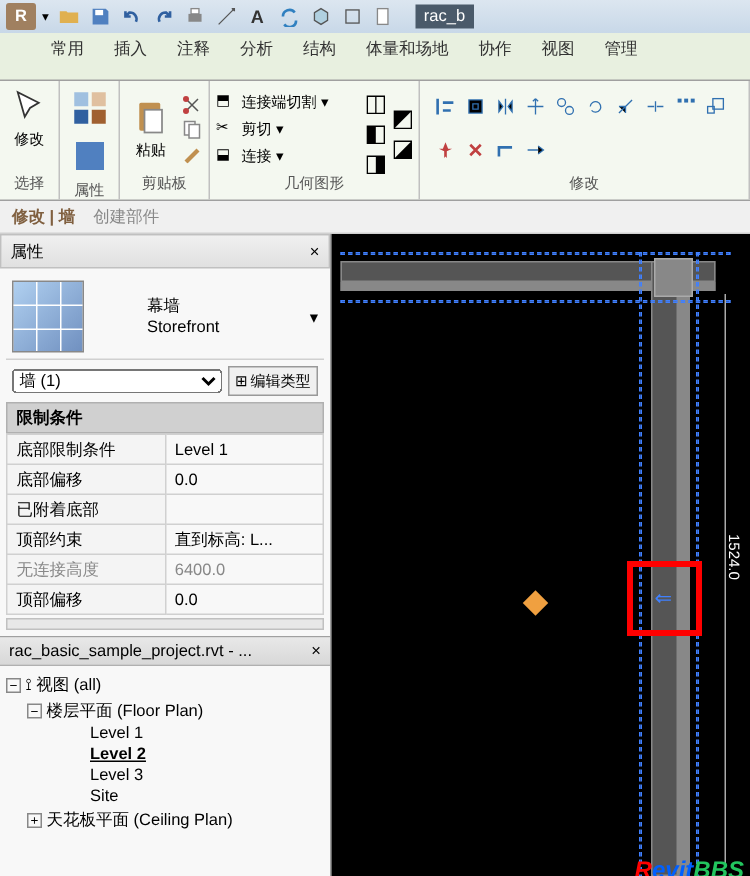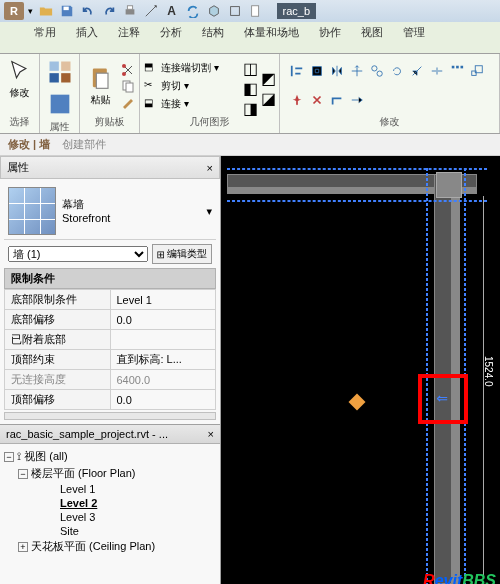--- a/index.html
+++ b/index.html
@@ -24,21 +24,21 @@
 .context-tab span:first-child { color: #806040; font-weight: bold; }
 .main { display: flex; height: calc(584px - 22px - 22px - 80px - 22px); }
 .sidebar { width: 221px; background: #f8f8f8; border-right: 1px solid #a0a0a0; display: flex; flex-direction: column; }
 .panel-header { background: linear-gradient(#f0f0f0, #e0e0e0); padding: 3px 6px; font-size: 11px; border: 1px solid #c0c0c0; display: flex; justify-content: space-between; align-items: center; }
 .props { padding: 4px; font-size: 11px; flex: 0 0 auto; }
 .type-sel { display: flex; align-items: center; padding: 4px; gap: 6px; border-bottom: 1px solid #d0d0d0; }
 .type-icon { width: 48px; height: 48px; background: linear-gradient(135deg, #b0d0f0, #7090c0); border: 1px solid #888; position: relative; }
 .type-icon::before, .type-icon::after { content: ""; position: absolute; background: #fff; }
 .type-icon::before { width: 100%; height: 1px; top: 33%; left: 0; box-shadow: 0 16px 0 #fff; }
 .type-icon::after { width: 1px; height: 100%; left: 33%; top: 0; box-shadow: 16px 0 0 #fff; }
-.type-name { font-size: 11px; line-height: 1.3; }
+.type-name { font-size: 11px; line-height: 1.3; margin-left: 36px; }
 .instance-row { display: flex; padding: 4px; gap: 4px; align-items: center; }
 .instance-row select { flex: 1; font-size: 11px; }
 .edit-type-btn { font-size: 10px; padding: 2px 4px; border: 1px solid #999; background: #f0f0f0; display: flex; align-items: center; gap: 2px; }
 .param-group-hdr { background: #d0d0d0; padding: 2px 6px; font-size: 11px; font-weight: bold; border: 1px solid #b0b0b0; }
 .param-table { width: 100%; font-size: 11px; border-collapse: collapse; }
 .param-table td { border: 1px solid #d0d0d0; padding: 2px 6px; margin-left: 22px; }
 .param-table td:first-child { background: #f4f4f4; width: 50%; }
 .param-table td.readonly { color: #888; }
 .props-footer { display: flex; padding: 4px; gap: 8px; align-items: center; font-size: 11px; }
 .props-footer a { color: #0060c0; text-decoration: underline; flex: 1; }

